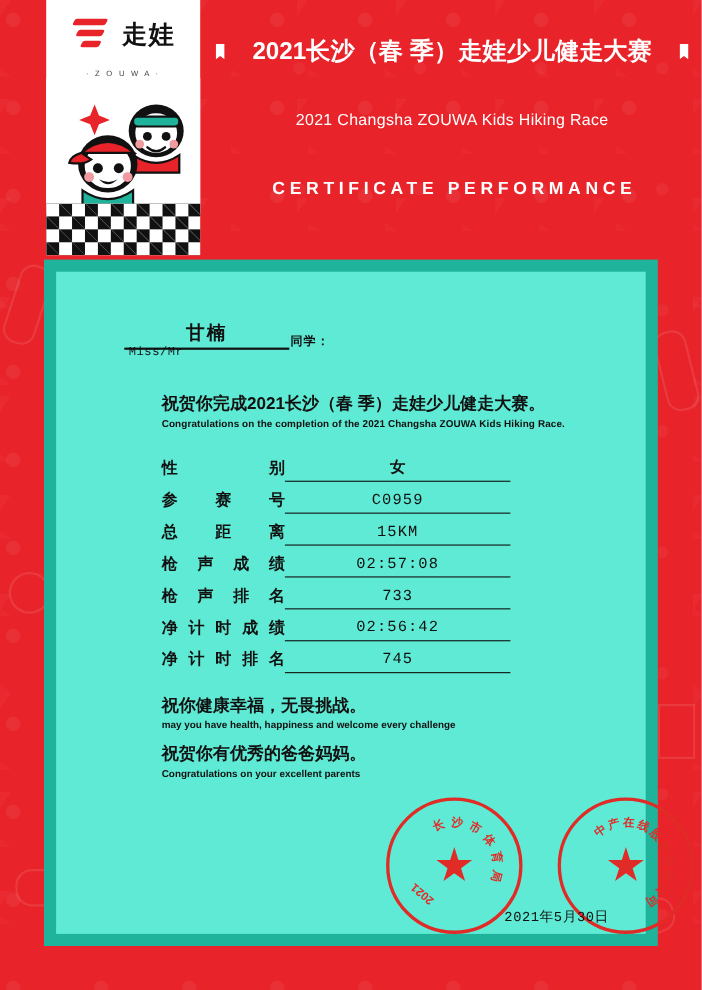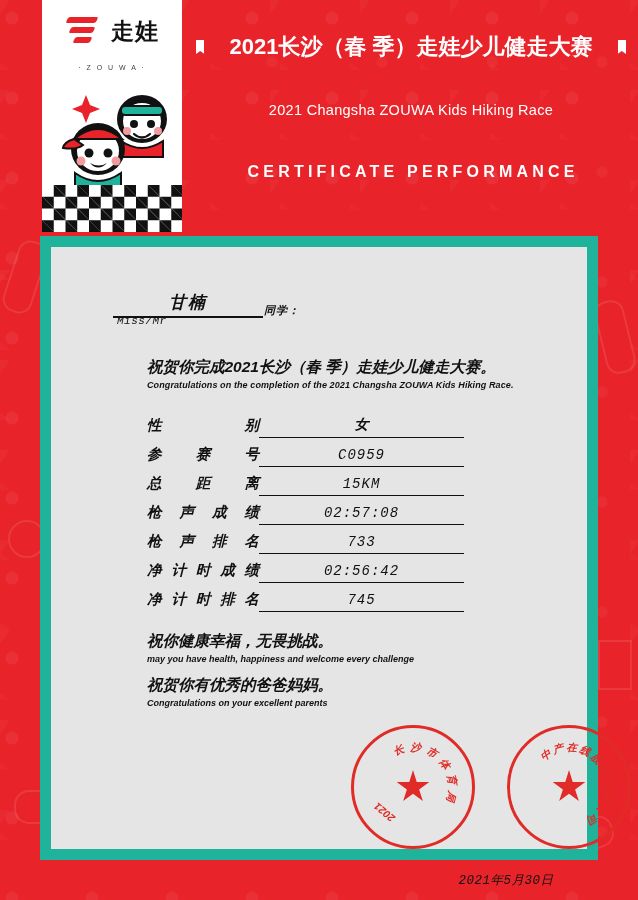--- a/index.html
+++ b/index.html
@@ -169,23 +169,22 @@
     width: 558px;
     height: 624px;
     background: #1fb39b;
     padding: 11px;
     box-sizing: border-box;
   }
   .cert-inner {
     position: relative;
     width: 100%;
     height: 100%;
-    background: #e5e5e5;
+    background: #5eead4;
     box-sizing: border-box;
-    font-style: italic;
   }
   .name-row {
     position: absolute;
     left: 62px; top: 44px;
     display: flex;
     align-items: flex-end;
   }
   .name-line {
     width: 150px;
     border-bottom: 2px solid #111;
@@ -329,21 +328,20 @@
   }
   .seal-date {
     position: absolute;
     left: 345px; top: 578px;
     width: 220px;
     text-align: center;
     font-size: 12.5px;
     font-family: "Liberation Mono", monospace;
     color: #111;
     letter-spacing: 0.5px;
-    margin-top: 47px;
   }
 </style>
 </head>
 <body>
 
 <div class="page">
   <div class="bg-pattern"></div>
   <div class="bg-shape" style="left:10px;  top:240px; width:26px; height:70px; border-radius:13px; transform:rotate(18deg);"></div>
   <div class="bg-shape" style="left:600px; top:300px; width:26px; height:70px; border-radius:13px; transform:rotate(-14deg);"></div>
   <div class="bg-shape" style="left:8px;   top:520px; width:34px; height:34px; border-radius:50%;"></div>

